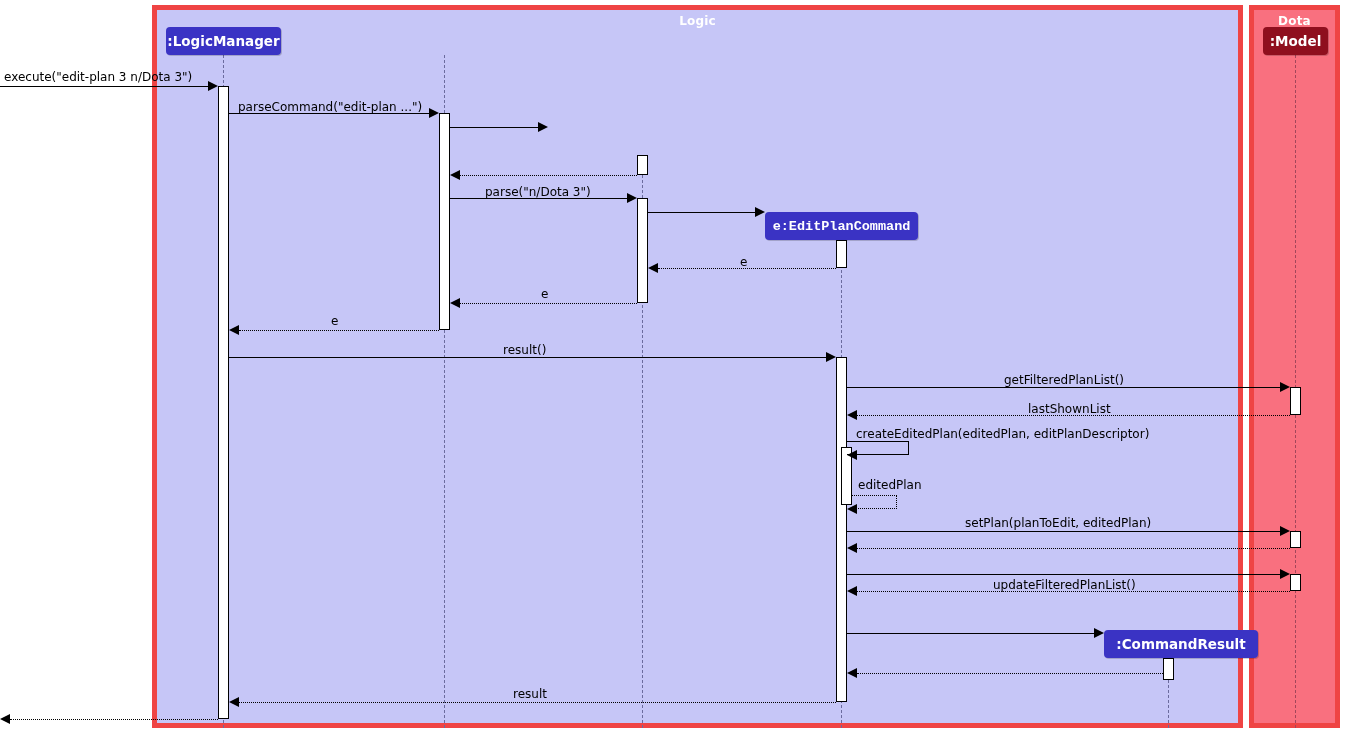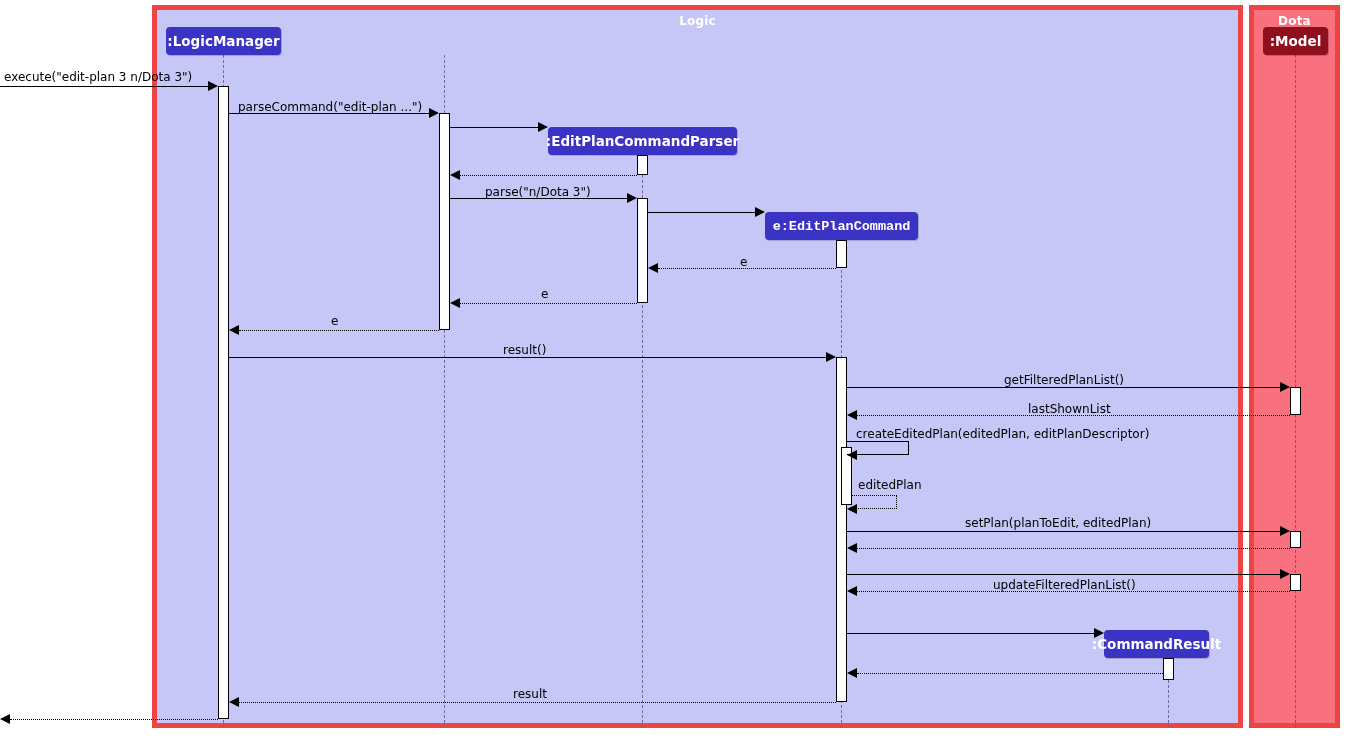--- a/index.html
+++ b/index.html
@@ -116,29 +116,26 @@
   <div class="lifeline" style="left:642px; top:155px; height:573px;"></div>
   <div class="lifeline" style="left:841px; top:240px; height:488px;"></div>
   <div class="lifeline" style="left:1168px; top:655px; height:73px;"></div>
   <div class="lifeline model-ll" style="left:1295px; top:55px; height:673px;"></div>
 
   <div class="part" style="left:166px; top:27px; width:115px; background:#3a33c4;">
     <span>:LogicManager</span>
   </div>
 
 
-  <div class="part" style="left:548px; top:127px; width:189px; background:#3a33c4;">
-    <span>:EditPlanCommandParser</span>
-  </div>
 
   <div class="part" style="left:765px; top:212px; width:153px; background:#3a33c4;font-family:Liberation Mono, monospace;">
     <span>e:EditPlanCommand</span>
   </div>
 
-  <div class="part" style="left:1104px; top:630px; width:105px; background:#3a33c4;">
+  <div class="part" style="left:1104px; top:630px; width:154px; background:#3a33c4;">
     <span>:CommandResult</span>
   </div>
 
   <div class="part" style="left:1263px; top:27px; width:65px; background:#8f0f1e;">
     <span>:Model</span>
   </div>
 
   <div class="act" style="left:218px; top:86px; height:633px;"></div>
   <div class="act" style="left:439px; top:113px; height:217px;"></div>
   <div class="act" style="left:637px; top:155px; height:20px;"></div>

